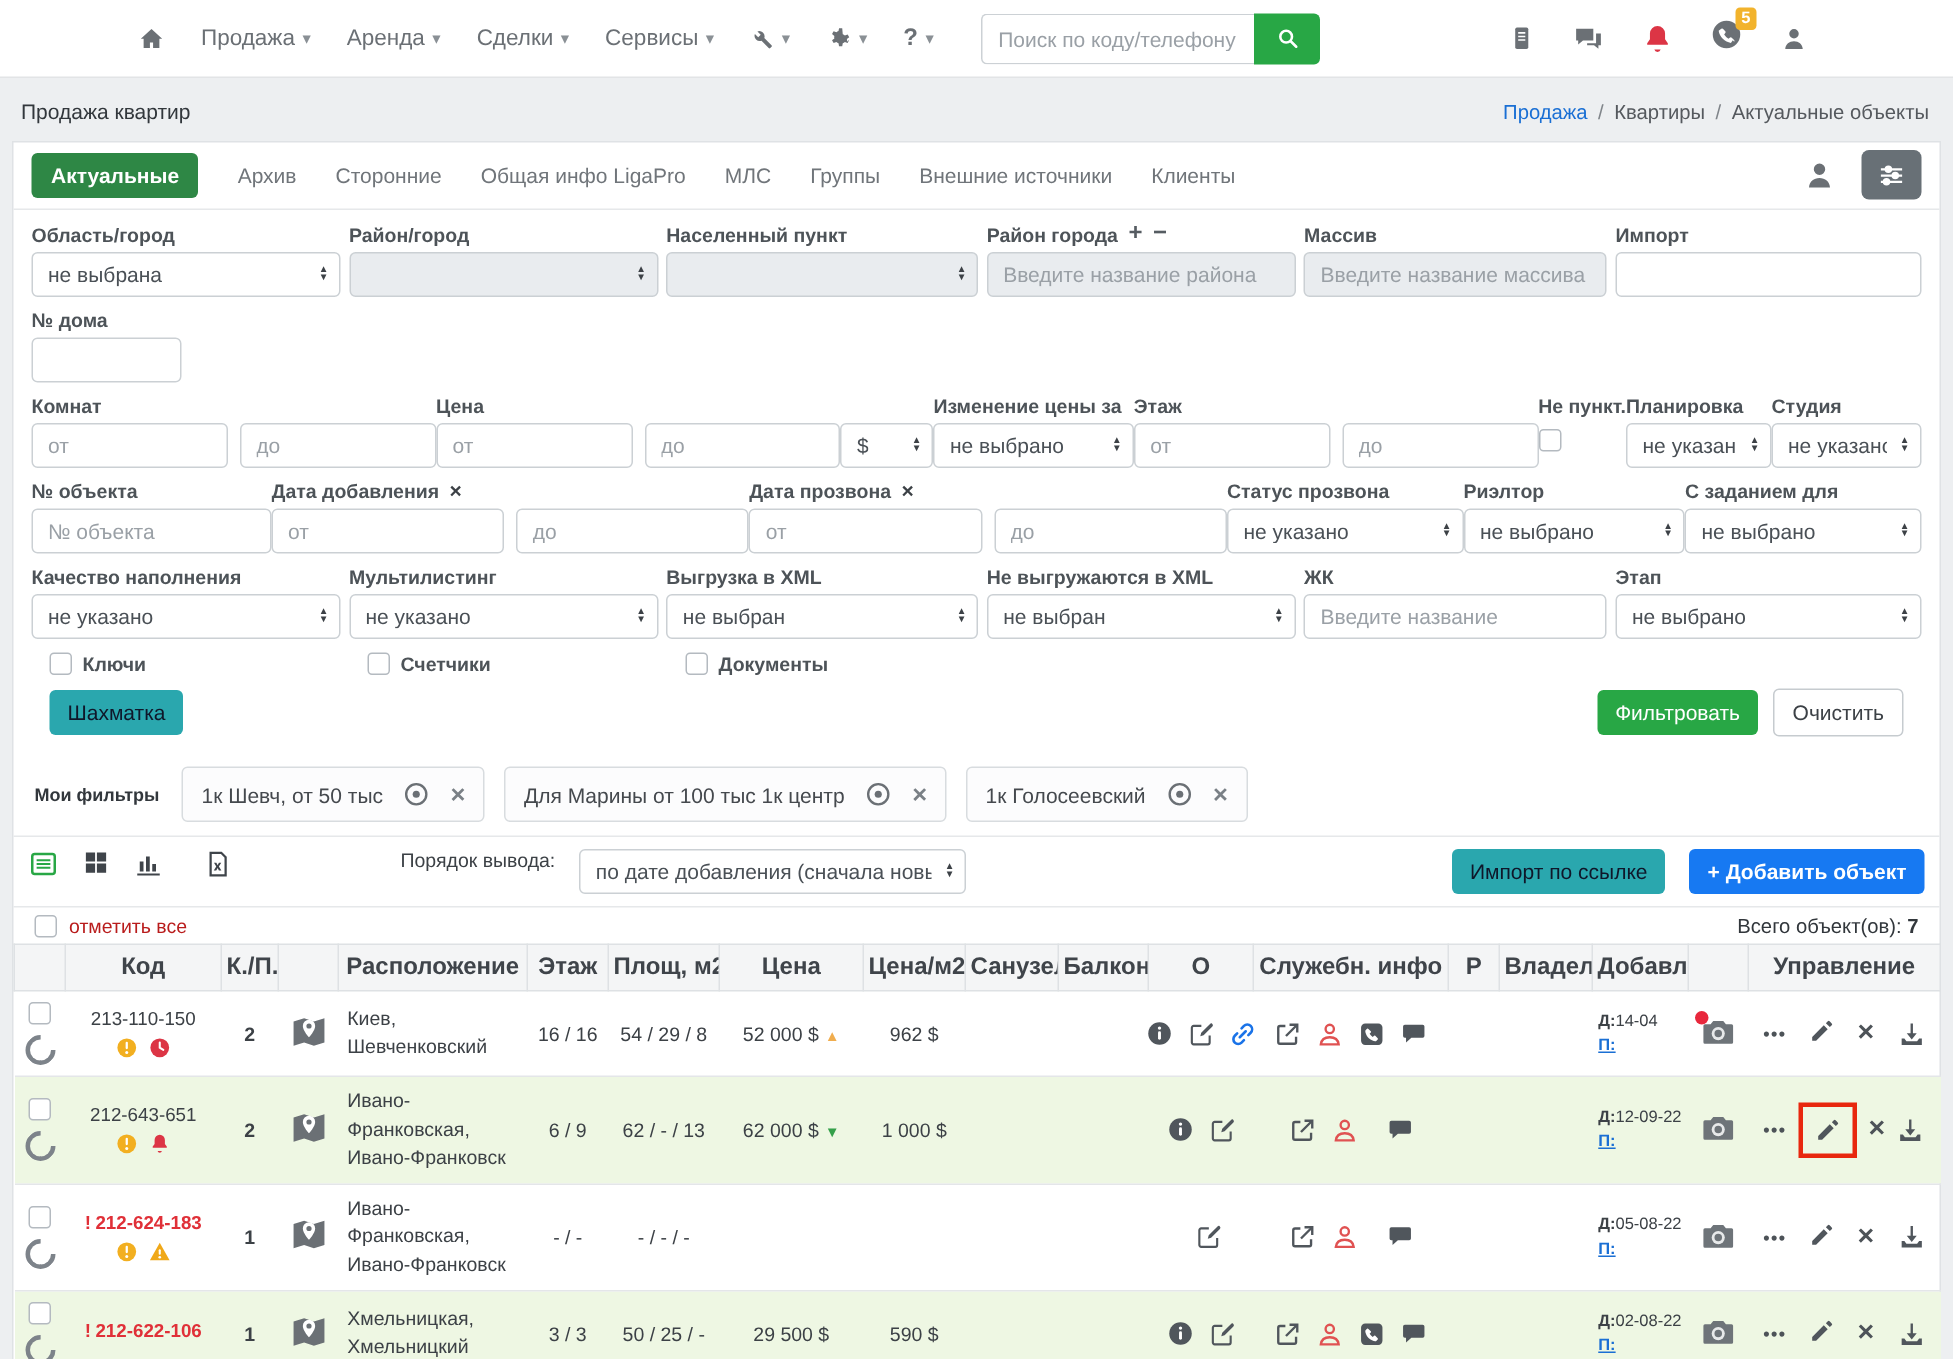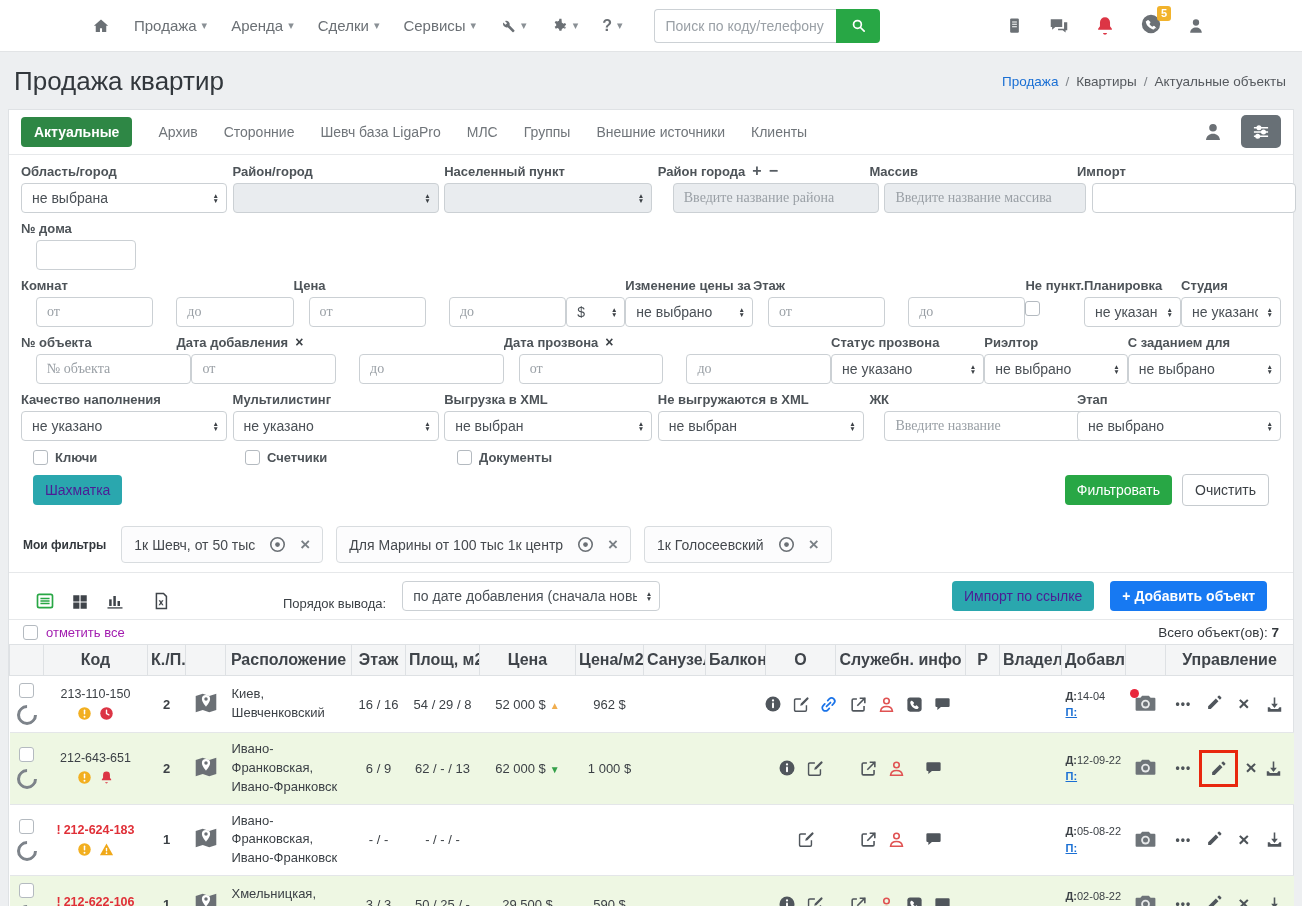--- a/index.html
+++ b/index.html
@@ -19,21 +19,21 @@
   .searchbox { display:flex; margin-left:8px; }
   .searchbox input { width:182px; height:34px; border:1px solid #ccd1d5; border-right:none; border-radius:4px 0 0 4px; padding:0 10px; font-size:14px; color:#495057; font-family:inherit; }
   .searchbox input::placeholder { color:#9aa0a6; }
   .sbtn { width:44px; height:34px; background:#28a745; border:none; border-radius:0 4px 4px 0; display:flex; align-items:center; justify-content:center; cursor:pointer; }
   .nav-right { margin-left:auto; display:flex; align-items:center; gap:24px; }
   .badgewrap { position:relative; }
   .nbadge { position:absolute; top:-7px; right:-9px; background:#f2b32c; color:#fff; font-size:11px; font-weight:bold; padding:1px 4px; border-radius:3px; line-height:13px; }
 
   
   .pagehead { display:flex; align-items:center; justify-content:space-between; padding:14px 16px 12px 14px; }
-  .pagehead h1 { font-size:26px; font-weight:500; color:#32373c; }
+  .pagehead h1 { font-size:14px; font-weight:500; color:#32373c; }
   .crumbs { font-size:13.5px; color:#55595e; }
   .crumbs a { color:#1a6fd4; text-decoration:none; cursor:pointer; }
   .crumbs .sep { margin:0 7px; color:#80858a; }
 
   
   .card { margin:0 8px; background:#fff; border:1px solid #dfe2e5; border-bottom:none; }
 
   .tabsrow { display:flex; align-items:center; justify-content:space-between; padding:5px 12px 6px; border-bottom:1px solid #e6e8ea; }
   .tabs { display:flex; align-items:center; gap:26px; }
   .tab { font-size:14px; color:#70757a; cursor:pointer; white-space:nowrap; }
@@ -44,59 +44,59 @@
   
   .filters { padding:8px 12px 0; }
   .frow { display:flex; justify-content:space-between; margin-bottom:7px; }
   .frow.start { justify-content:flex-start; }
   .fld, .fgroup { display:flex; flex-direction:column; }
   .fld label, .fgroup label { font-size:13px; font-weight:bold; color:#4d5358; height:16px; margin-bottom:4px; white-space:nowrap; overflow:hidden; display:flex; align-items:center; gap:7px; }
   .ghost { visibility:hidden; }
   .pm { font-size:16px; font-weight:bold; color:#565c62; cursor:pointer; line-height:10px; }
   .xmk { font-size:14px; font-weight:900; color:#3c4146; cursor:pointer; }
   .ctl { height:30px; border:1px solid #cbd0d4; border-radius:4px; background:#fff; font-size:14px; color:#4a5056; padding:0 10px; display:flex; align-items:center; white-space:nowrap; overflow:hidden; }
-  .inp { font-family:Liberation Serif, serif;margin-left:15px; }
+  .inp { font-family:Liberation Sans, sans-serif; }
   input.ctl { display:block; width:100%; }
   input.ctl::placeholder { color:#9aa0a6; }
   .sel { position:relative; padding-right:22px; cursor:pointer; justify-content:flex-start; }
   .sel > span:first-child { overflow:hidden; white-space:nowrap; }
   .arr { position:absolute; right:7px; top:50%; transform:translateY(-50%); line-height:4.5px; color:#3c4146; text-align:center; }
   .arr::before { content:"▲"; display:block; font-size:6.5px; }
   .arr::after  { content:"▼"; display:block; font-size:6.5px; }
   .disabled { background:#e9ecef; }
   .pair { display:flex; gap:8px; }
   .w78{width:78px}.w95{width:95px}.w97{width:97px}.w100{width:100px}.w102{width:102px}
   .w192{width:192px}.w202{width:202px}.w204{width:204px}.w205{width:205px}
   .w206{width:206px}.w208{width:208px}.w258{width:258px}
   .cb { width:15px; height:15px; border:1px solid #b4bac0; border-radius:3px; background:#fff; cursor:pointer; flex:none; }
   .cbrow { display:flex; padding:2px 12px 0; margin-bottom:9px; }
   .cbl { display:flex; align-items:center; gap:7px; width:212px; font-size:13px; font-weight:bold; color:#4d5358; cursor:pointer; }
   .btnrow { display:flex; align-items:center; gap:10px; padding:0 12px 11px; }
   .btn { border:none; border-radius:4px; font-size:14px; font-family:inherit; padding:7px 12px; cursor:pointer; white-space:nowrap; }
-  .btn.teal { background:#2aa7ae; color:#4c1d95; }
+  .btn.teal { background:#2aa7ae; color:#0f172a; }
   .btn.green { background:#28a745; color:#fff; margin-left:auto; }
   .btn.blue { background:#1779f2; color:#fff; font-weight:bold; }
   .btn.light { background:#fff; color:#3c4146; border:1px solid #c6cbcf; }
 
   
   .myfilters { display:flex; align-items:center; gap:13px; padding:9px 14px; border-bottom:1px solid #e6e8ea; }
   .mflabel { font-size:12px; font-weight:bold; color:#32373c; margin-right:2px; }
   .chip { display:flex; align-items:center; gap:13px; border:1px solid #d8dcdf; background:#fcfcfd; border-radius:4px; padding:8px 12px; cursor:pointer; }
   .chiptext { font-size:14px; color:#45494e; white-space:nowrap; }
   .chipx { font-size:17px; font-weight:900; color:#7a8086; line-height:14px; cursor:pointer; }
 
   
-  .toolbar { display:flex; align-items:flex-end; padding:8px 26px; border-bottom:1px solid #e6e8ea; gap:16px; }
+  .toolbar { display:flex; align-items:flex-start; padding:8px 10px; border-bottom:1px solid #e6e8ea; gap:16px; }
   .toolbar .xls { margin-left:10px; }
   .sortlabel { font-size:13px; color:#3c4146; margin-left:96px; }
   .spacer { flex:1; }
 
   
   .selrow { display:flex; align-items:center; gap:8px; padding:5px 14px 4px; }
-  .sellab { font-size:13px; color:#a21caf; }
+  .sellab { font-size:13px; color:#b91c1c; }
   .total { font-size:13.5px; color:#32373c; }
 
   
   .objtable { border-collapse:collapse; table-layout:fixed; width:100%; }
   .objtable th { background:#f4f5f6; border:1px solid #dee1e4; font-size:16px; font-weight:bold; color:#3f444a; padding:6px 3px; white-space:nowrap; overflow:hidden; }
   .objtable td { border-bottom:1px solid #e4e6e9; padding:7px 4px; text-align:center; vertical-align:middle; font-size:13px; color:#3c4146; }
   tr.green td { background:#eef7e3; }
   .c-loc { text-align:left !important; padding-left:6px !important; line-height:1.45; }
   .c-kp span { font-weight:bold; }
   .code { font-size:12.5px; color:#3c4146; white-space:nowrap; }
@@ -222,21 +222,21 @@
     </div>
   </div>
 
   <div class="card">
 
     <div class="tabsrow">
       <div class="tabs">
         <span class="tab active">Актуальные</span>
         <span class="tab">Архив</span>
         <span class="tab">Сторонние</span>
-        <span class="tab">Шевч база LigaPro</span>
+        <span class="tab">Общая инфо LigaPro</span>
         <span class="tab">МЛС</span>
         <span class="tab">Группы</span>
         <span class="tab">Внешние источники</span>
         <span class="tab">Клиенты</span>
       </div>
       <div class="tabtools">
         <span class="icn s24 gray">
             <svg viewBox="0 0 24 24">
               <path fill="currentColor" d="M12 4a3.8 3.8 0 1 1 0 7.6A3.8 3.8 0 0 1 12 4zm-7 16c.3-4 3.2-6.3 7-6.3s6.7 2.3 7 6.3z"></path>
             </svg>

